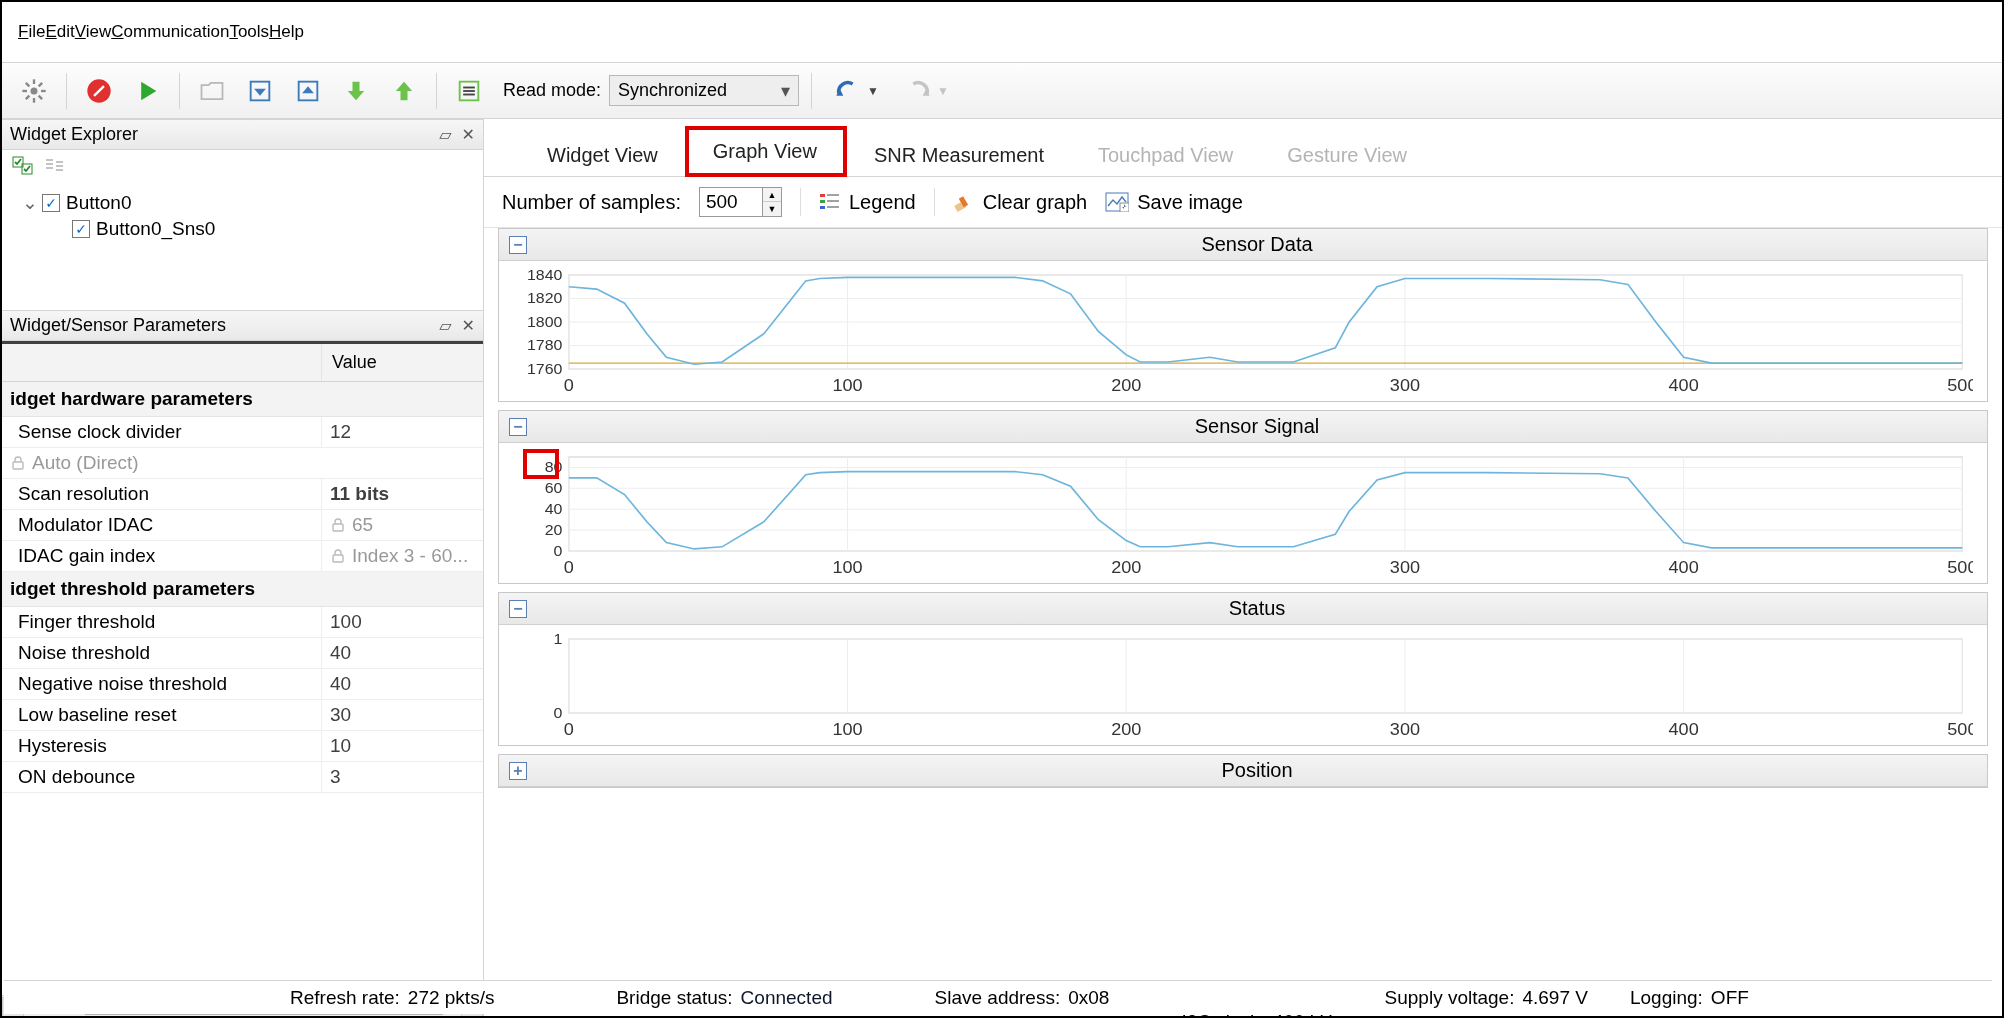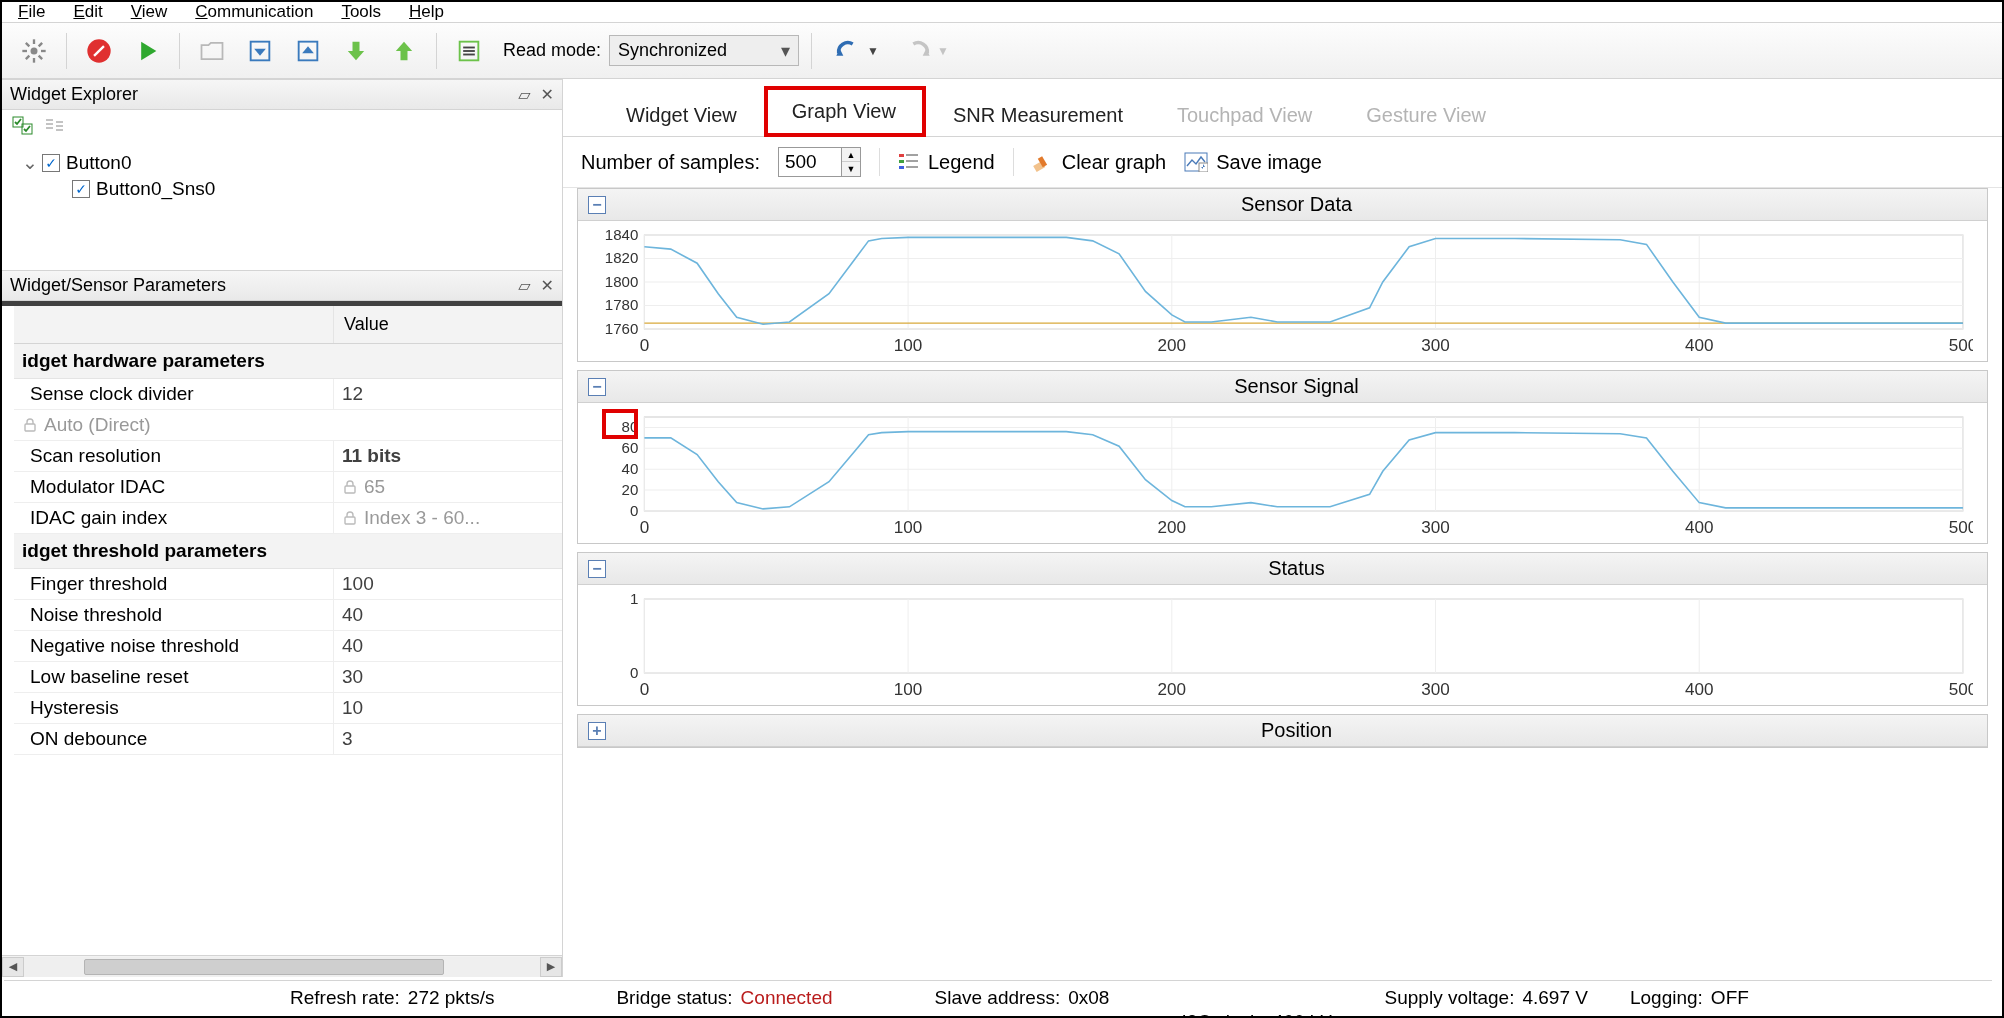--- a/index.html
+++ b/index.html
@@ -1,51 +1,51 @@
 <!DOCTYPE html>
 <html><head>
 <meta charset="utf-8">
 <style>
 * { box-sizing: border-box; margin: 0; padding: 0; font-family: "Segoe UI", Arial, sans-serif; }
 body { background: #fff; font-size: 17px; color: #000; border: 2px solid #000; width: 2004px; height: 1018px; overflow: hidden; position: relative; }
 
 
-.menubar { display: flex; gap: 28px; padding: 0 16px; border-bottom: 1px solid #d4d4d4; }
+.menubar { display: flex; padding: 20px 16px; border-bottom: 1px solid #d4d4d4; }
 .menubar span { cursor: default; }
 .menubar span u { text-decoration: underline; }
 
 
 .toolbar { display: flex; align-items: center; gap: 8px; padding: 6px 12px; background: linear-gradient(#fdfdfd,#f0f0f0); border-bottom: 1px solid #d4d4d4; height: 56px; }
 .toolbar .tbtn { width: 40px; height: 40px; display: flex; align-items: center; justify-content: center; border: 1px solid transparent; border-radius: 3px; }
 .toolbar .sep { width: 1px; height: 36px; background: #d4d4d4; margin: 0 4px; }
 .readmode-label { font-size: 18px; margin-left: 6px; }
 .readmode-select { font-size: 18px; padding: 4px 24px 4px 8px; background: #eee; border: 1px solid #b8b8b8; min-width: 190px; position: relative; }
 .readmode-select::after { content: "▾"; position: absolute; right: 8px; color: #555; }
 
 
 .main { display: flex; height: calc(100% - 26px - 56px - 34px); }
-.leftcol { width: 561px; border-right: 1px solid #d4d4d4; display: flex; flex-direction: column; overflow:hidden; }
+.leftcol { width: 482px; border-right: 1px solid #d4d4d4; display: flex; flex-direction: column; overflow:hidden; }
 .rightcol { flex: 1; display: flex; flex-direction: column; overflow:hidden; }
 
 
 .panel-hdr { display: flex; align-items: center; justify-content: space-between; background: linear-gradient(#f6f6f6,#e9e9e9); border-bottom: 1px solid #d4d4d4; border-top: 1px solid #d4d4d4; padding: 4px 8px; font-size: 18px; }
 .panel-hdr .ctrls { display: flex; gap: 10px; font-size: 16px; color: #555; }
 .panel-hdr .ctrls span { cursor: default; }
 
 
 .explorer-body { padding: 6px 6px; height: 160px; overflow:hidden; }
 .explorer-icons { display:flex; gap:10px; margin-bottom:8px; padding-left:4px; }
 .tree-row { display: flex; align-items: center; gap: 6px; padding: 2px 0 2px 14px; font-size: 19px; }
 .tree-row.child { padding-left: 64px; }
 .tree-toggle { width: 14px; color: #666; }
 .chk { width:18px; height:18px; border:1px solid #777; display:inline-flex; align-items:center; justify-content:center; font-size:14px; color:#0066cc; }
 .chk::before { content: "✓"; }
 
 
-.params-area { flex:1; overflow:hidden; border-top: 5px solid #404040; padding-left: 12px; }
+.params-area { flex:1; overflow:hidden; border-top: 3px solid #404040; }
 .param-header-row { display:flex; background:#f3f3f3; border-bottom:1px solid #d4d4d4; }
 .param-header-row div { padding:8px 10px; font-size:18px; }
 .param-col1 { width: 320px; border-right:1px solid #e4e4e4; }
 .param-col2 { flex:1; }
 .param-category { font-weight:700; background:#f3f3f3; padding:6px 8px; font-size:19px; border-bottom:1px solid #e4e4e4; white-space:nowrap; overflow:hidden; }
 .param-row { display:flex; border-bottom:1px solid #eee; font-size:19px; }
 .param-row .pname { width:320px; padding:4px 10px 4px 16px; border-right:1px solid #eee; white-space:nowrap; overflow:hidden; }
 .param-row .pval { flex:1; padding:4px 8px; display:flex; align-items:center; gap:6px; color:#404040; white-space:nowrap; overflow:hidden; }
 .param-row .pval.locked { color:#999; }
 .param-row .pval.bold { font-weight:700; }
@@ -77,21 +77,21 @@
 .chart-title { background:linear-gradient(#f4f4f4,#e8e8e8); border-bottom:1px solid #d0d0d0; display:flex; align-items:center; gap:10px; padding:4px 10px; font-size:20px; }
 .collapse-box { width:18px; height:18px; border:1px solid #5a7fb4; display:flex; align-items:center; justify-content:center; color:#5a7fb4; font-size:16px; font-weight:700; background:#fff; }
 .chart-title .ctitle { flex:1; text-align:center; }
 .chart-body { background:#fff; padding:6px 14px 4px 6px; }
 .chart-svg { width:100%; display:block; }
 .redbox { position:absolute; border:4px solid #e00000; }
 
 
 .statusbar { position:absolute; left:2px; right:10px; bottom:2px; height:34px; border-top:1px solid #d4d4d4; display:flex; align-items:center; font-size:19px; background:#fff; }
 .statusbar .stat { padding: 0 16px; display:flex; gap:8px; }
-.statusbar .green { color:#b91c1c; }
+.statusbar .green { color:#0f172a; }
 
 svg.icon { width:28px; height:28px; }
 </style>
 </head>
 <body>
 
 <div class="menubar">
   <span><u>F</u>ile</span>
   <span><u>E</u>dit</span>
   <span><u>V</u>iew</span>

